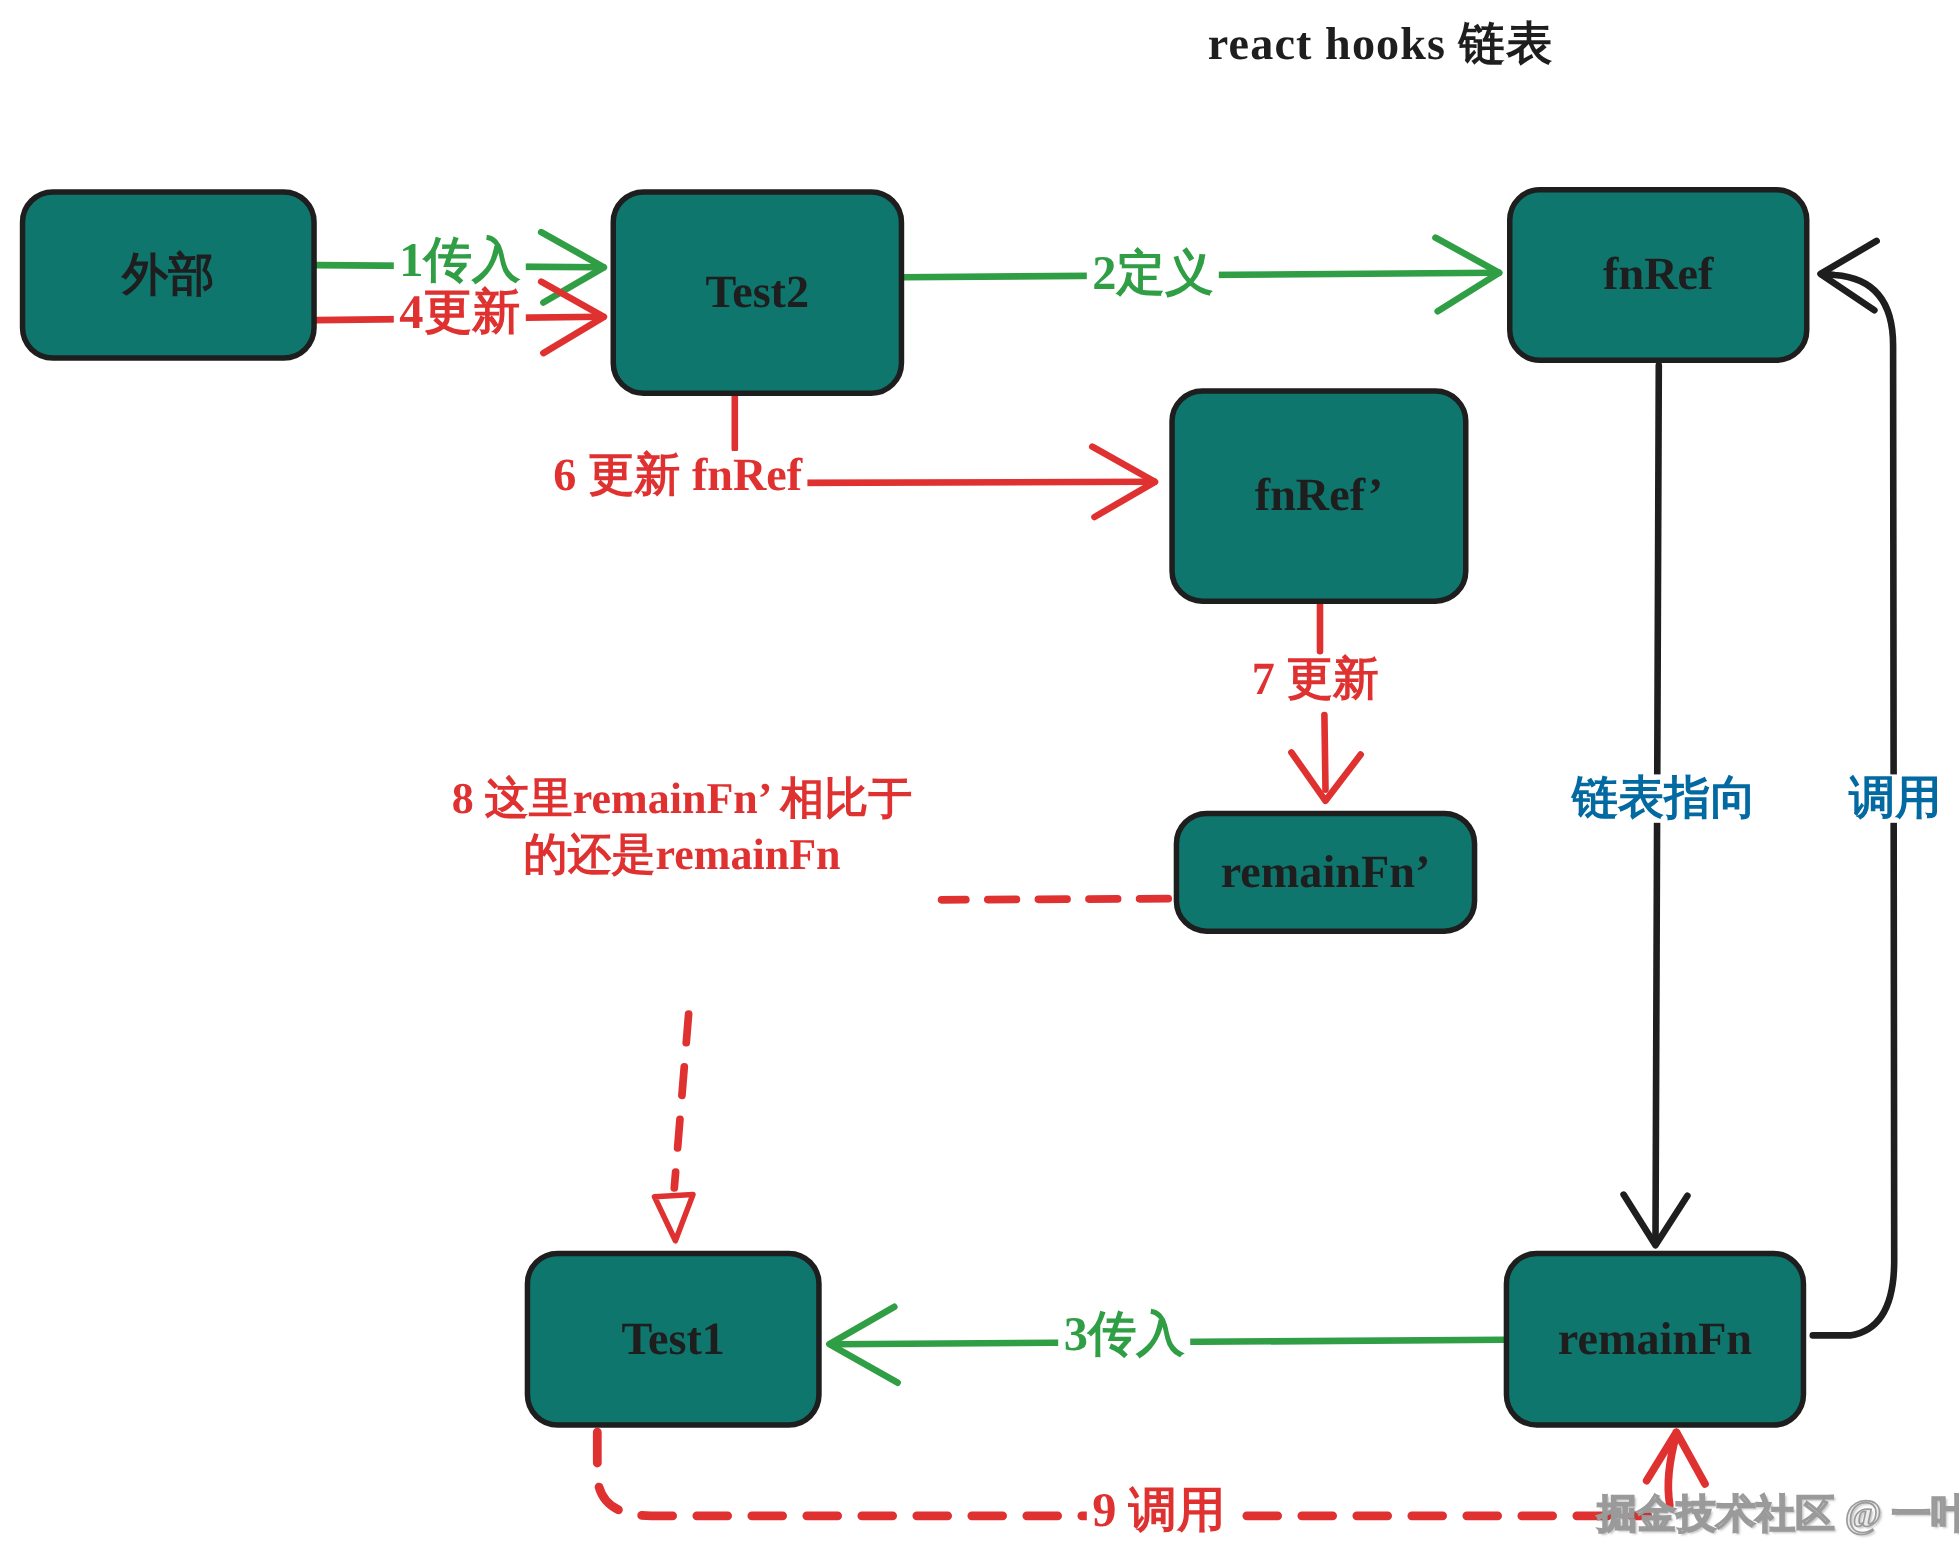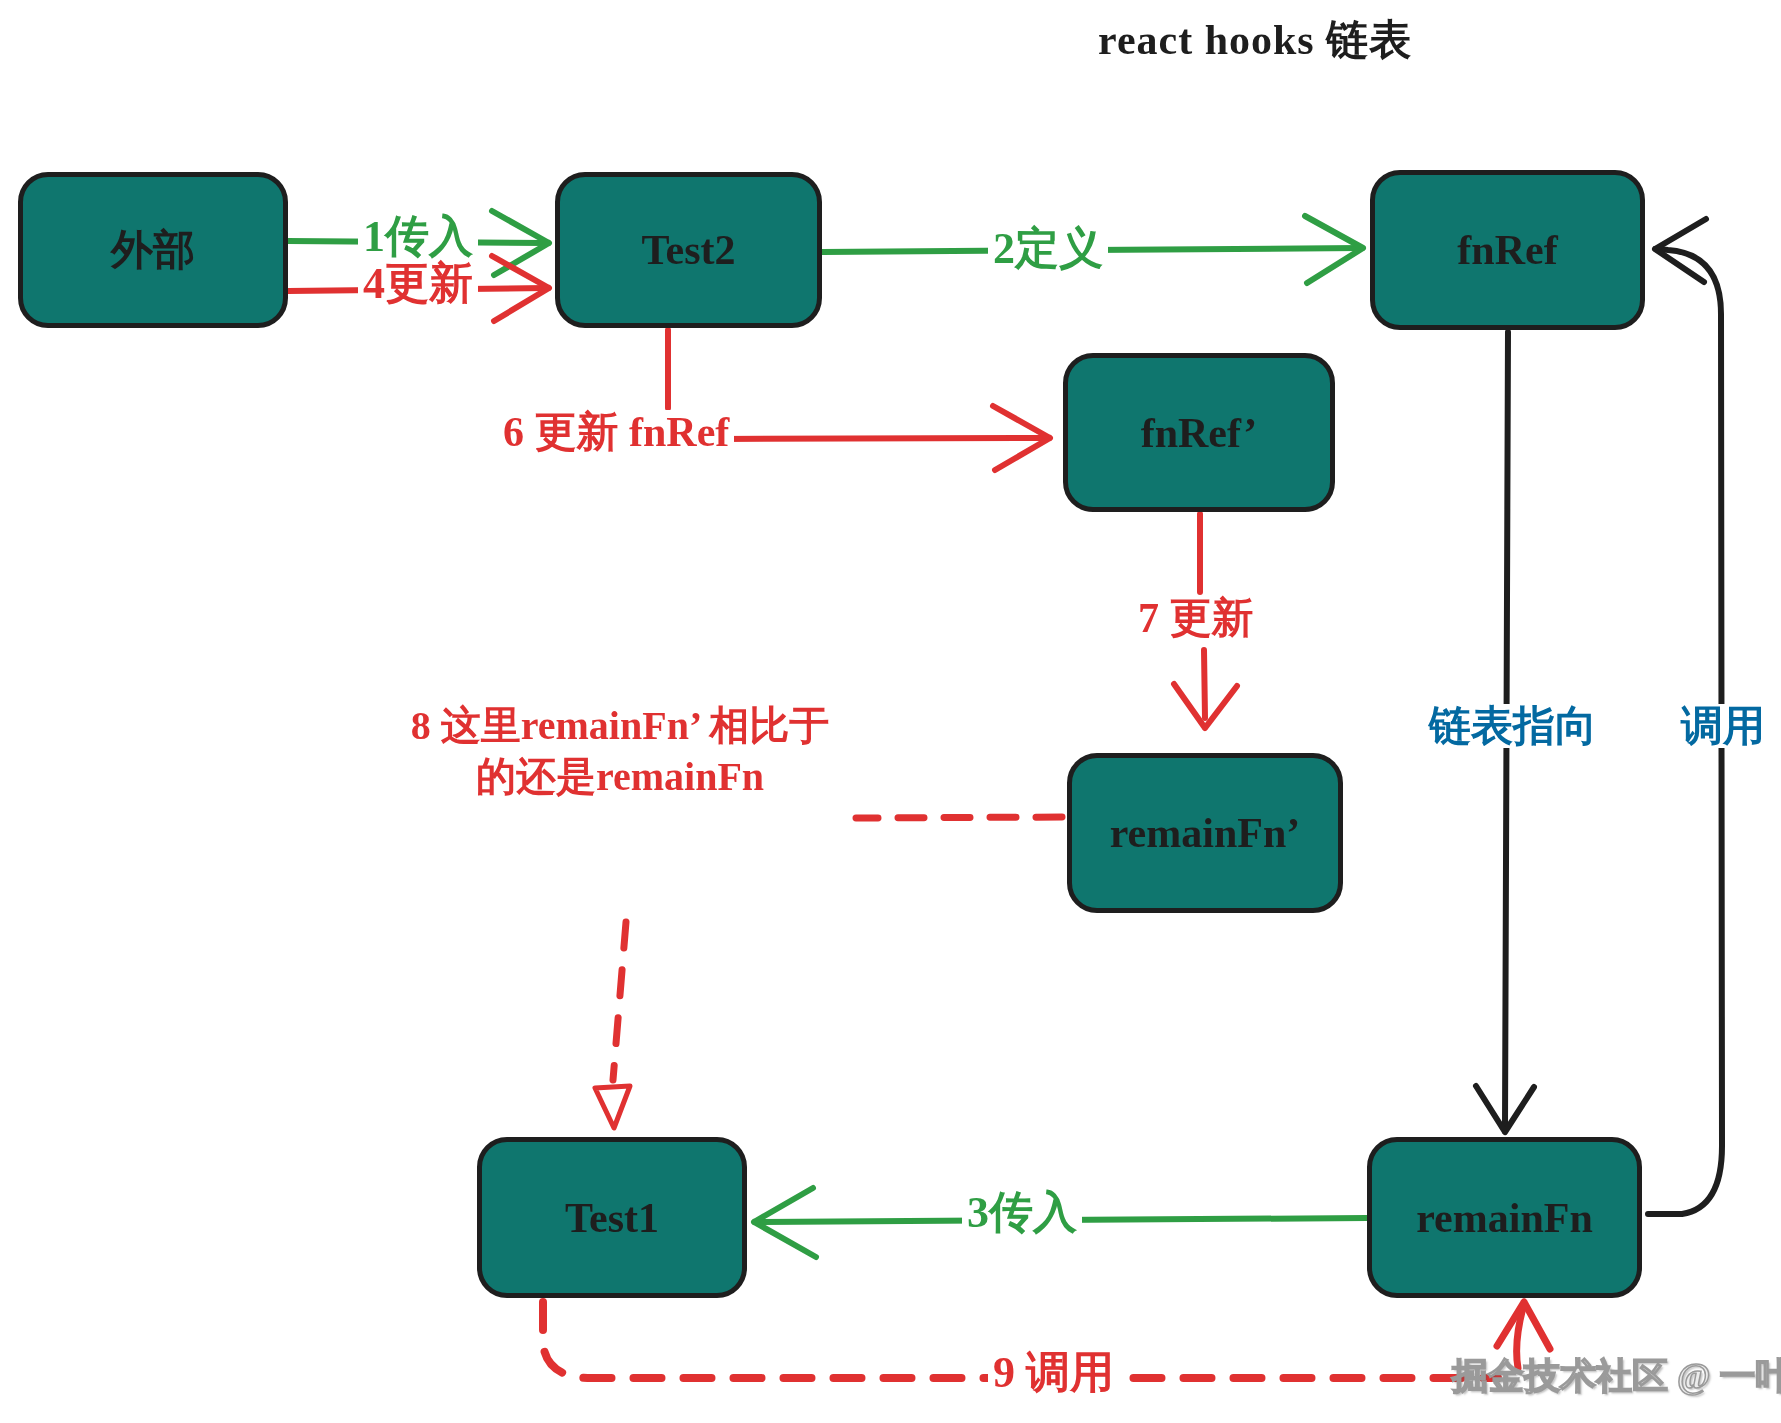--- a/index.html
+++ b/index.html
@@ -19,24 +19,24 @@
   }
   .node{
     position:absolute;
     border:5px solid #1e1e1e;border-radius:30px;
     background:#0f766e;
     display:flex;align-items:center;justify-content:center;
     font-size:42px;font-weight:600;color:#1e1e1e;
     box-sizing:border-box;
   }
   .n-waibu   {left:18px;  top:172px;  width:270px;height:156px;}
-  .n-test2   {left:555px; top:172px;  width:267px;height:156px;}
+  .n-test2   {left:555px; top:172px;  width:267px;height:188px;}
   .n-fnref   {left:1370px;top:170px;  width:275px;height:160px;}
-  .n-fnref2  {left:1063px;top:353px;  width:272px;height:159px;}
-  .n-remainfn2{left:1067px;top:737px; width:276px;height:160px;margin-top:16px;}
+  .n-fnref2  {left:1063px;top:353px;  width:272px;height:196px;}
+  .n-remainfn2{left:1067px;top:737px; width:276px;height:112px;}
   .n-test1   {left:477px; top:1137px; width:270px;height:161px;}
   .n-remainfn{left:1367px;top:1137px; width:275px;height:161px;}
   .edge-label{
     position:absolute;
     background:#ffffff;padding:0 5px;
     font-size:44px;font-weight:600;white-space:nowrap;
     line-height:1.05;
   }
   .green{color:#2f9e44;}
   .red{color:#e03131;}

